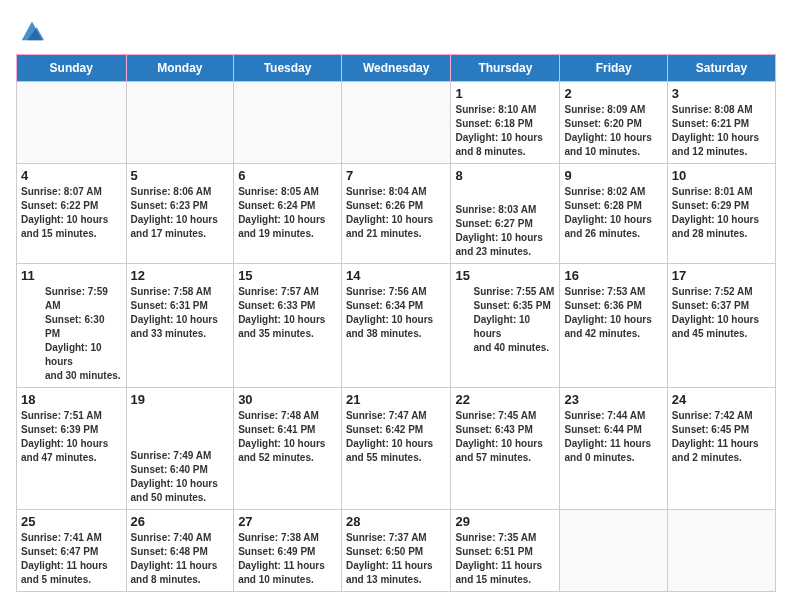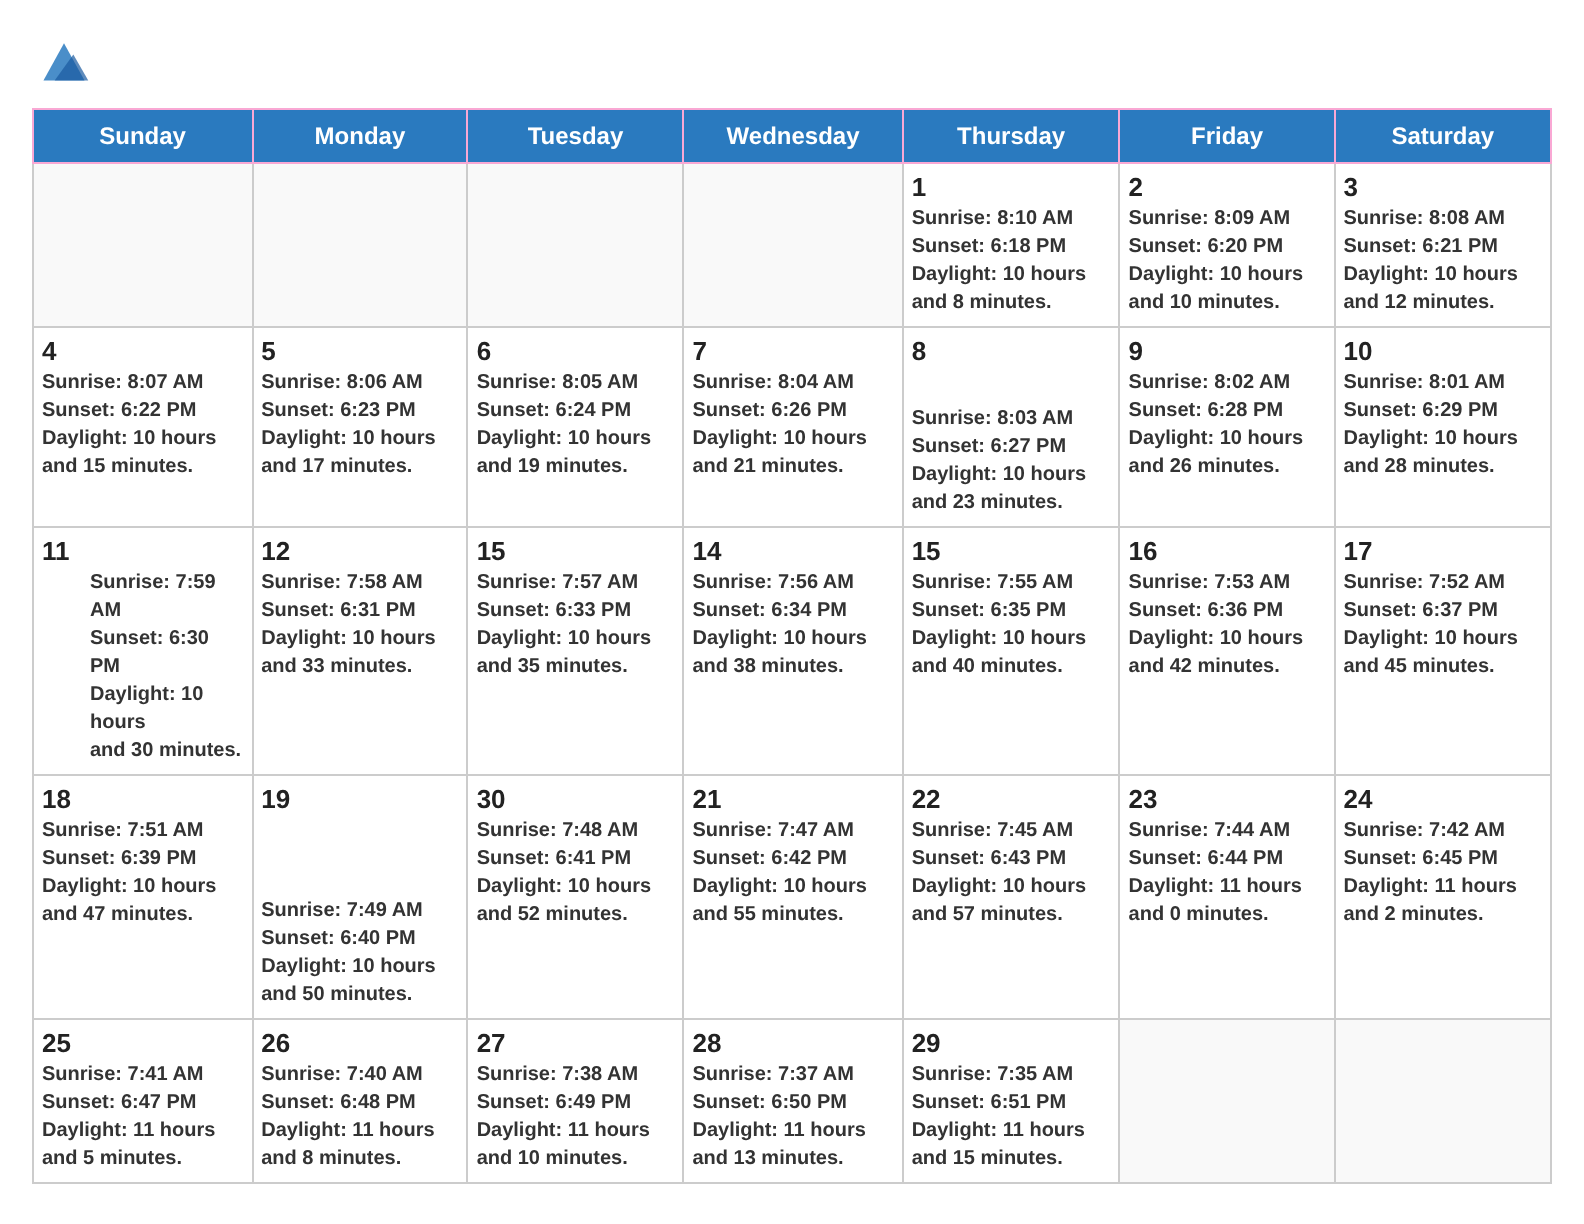--- a/index.html
+++ b/index.html
@@ -235,21 +235,21 @@
           </td>
           <td>
             <span class="day-num">14</span>
             <div class="day-info" style="white-space: pre-line;">Sunrise: 7:56 AM
 Sunset: 6:34 PM
 Daylight: 10 hours
 and 38 minutes.</div>
           </td>
           <td>
             <span class="day-num">15</span>
-            <div class="day-info" style="white-space: pre-line;">Sunrise: 7:55 AM
+            <div class="day-info" style="white-space: pre-line; margin-left: 18px;">Sunrise: 7:55 AM
 Sunset: 6:35 PM
 Daylight: 10 hours
 and 40 minutes.</div>
           </td>
           <td>
             <span class="day-num">16</span>
             <div class="day-info" style="white-space: pre-line;">Sunrise: 7:53 AM
 Sunset: 6:36 PM
 Daylight: 10 hours
 and 42 minutes.</div>

